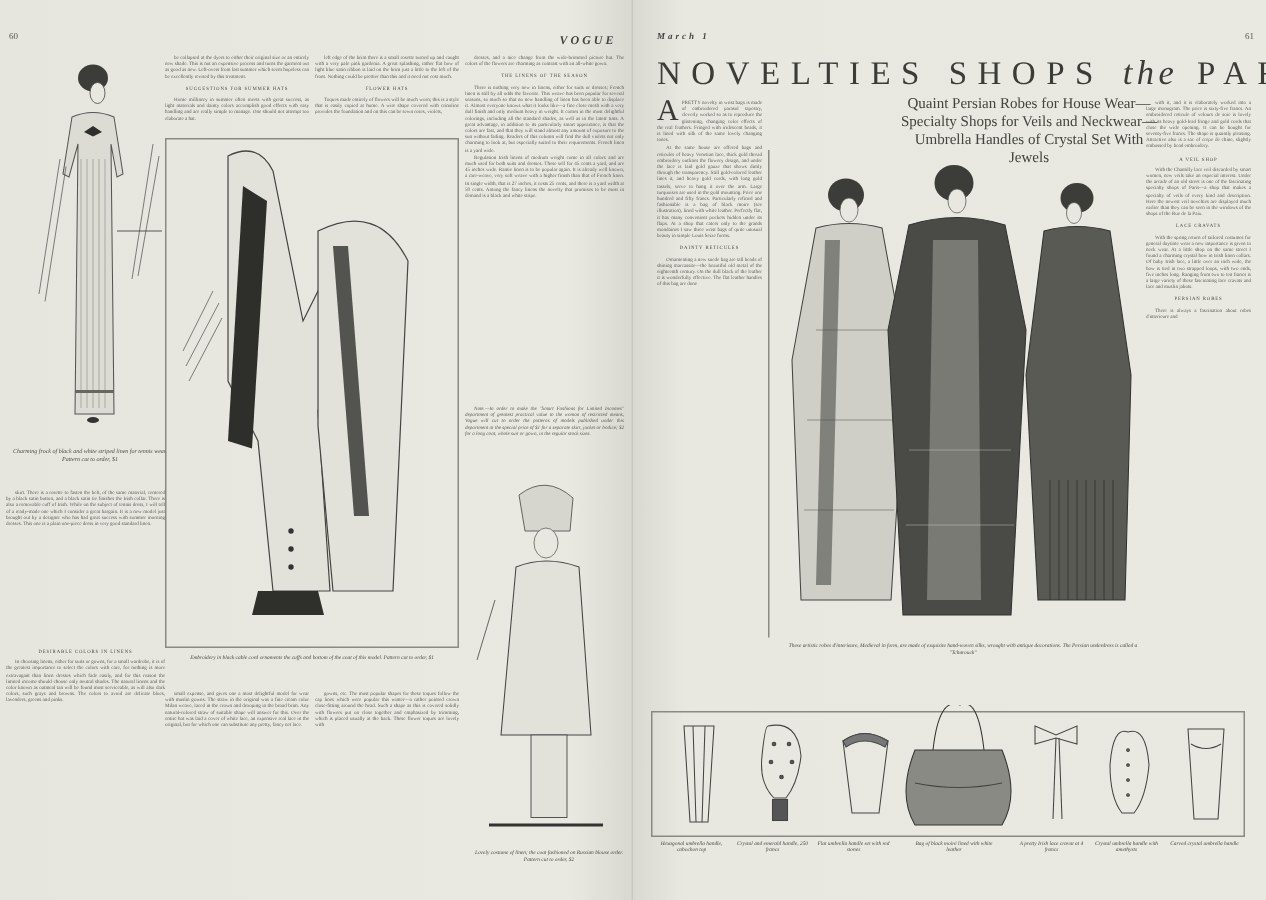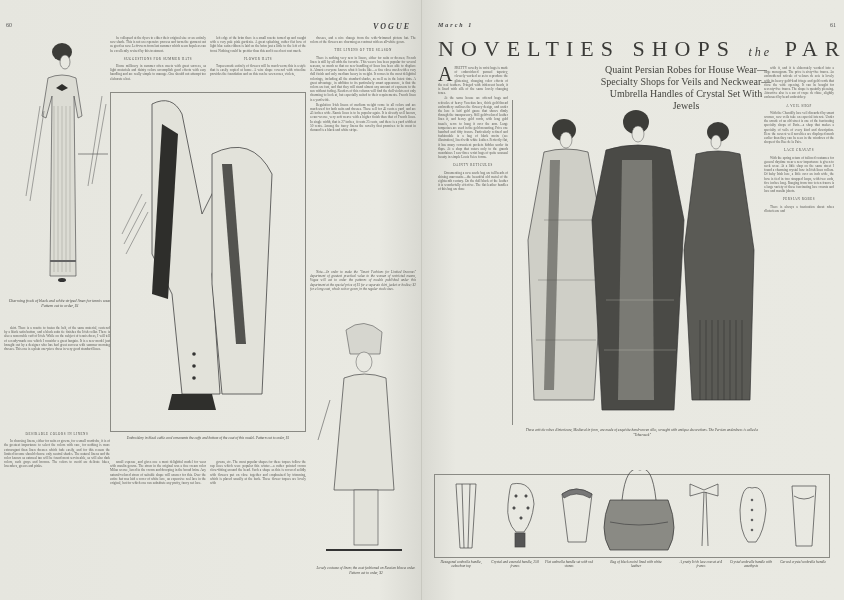--- a/index.html
+++ b/index.html
@@ -10,21 +10,21 @@
   .page.left { border-right: 1px solid #c8c8c0; background: linear-gradient(90deg, #e6e6df 0%, #e9e9e2 90%, #d9d9d2 100%); }
   .page.right { background: linear-gradient(90deg, #d9d9d2 0%, #e8e8e1 8%, #e9e9e2 100%); }
   .folio { position: absolute; top: 22px; font-size: 6px; color: #555; }
   .running { position: absolute; top: 22px; font-size: 8px; font-style: italic; font-weight: bold; letter-spacing: 2px; color: #444; }
   .col { position: absolute; font-size: 3.4px; line-height: 4.2px; color: #5b5b56; text-align: justify; overflow: hidden; }
   .col p { text-indent: 6px; margin-bottom: 1px; }
   .subhead { font-size: 3.2px; letter-spacing: 0.6px; text-align: center; margin: 4px 0 3px; color: #4a4a45; text-transform: uppercase; }
   .caption { position: absolute; font-size: 4px; font-style: italic; text-align: center; color: #4b4b46; line-height: 5px; }
   .frame { position: absolute; border: 1px solid #8a8a84; }
   .title { position: absolute; top: 36px; left: 16px; right: 10px; font-size: 22px; letter-spacing: 7px; color: #3b3b38; white-space: nowrap; }
-  .title i { letter-spacing: 3px; font-size: 12px; }
+  .title i { letter-spacing: 3px; font-size: 23px; }
   .subtitle { position: absolute; top: 64px; left: 129px; width: 180px; font-size: 10px; line-height: 12px; color: #44443f; text-align: center; margin-left: 45px; }
   .dropcap { float: left; font-size: 20px; line-height: 16px; margin-right: 2px; color: #3a3a36; }
   svg { position: absolute; }
   .fig-label { position: absolute; font-size: 3.6px; font-style: italic; color: #4b4b46; text-align: center; line-height: 4.4px; }
 </style>
 </head>
 <body>
 
 <div class="spread">
 

